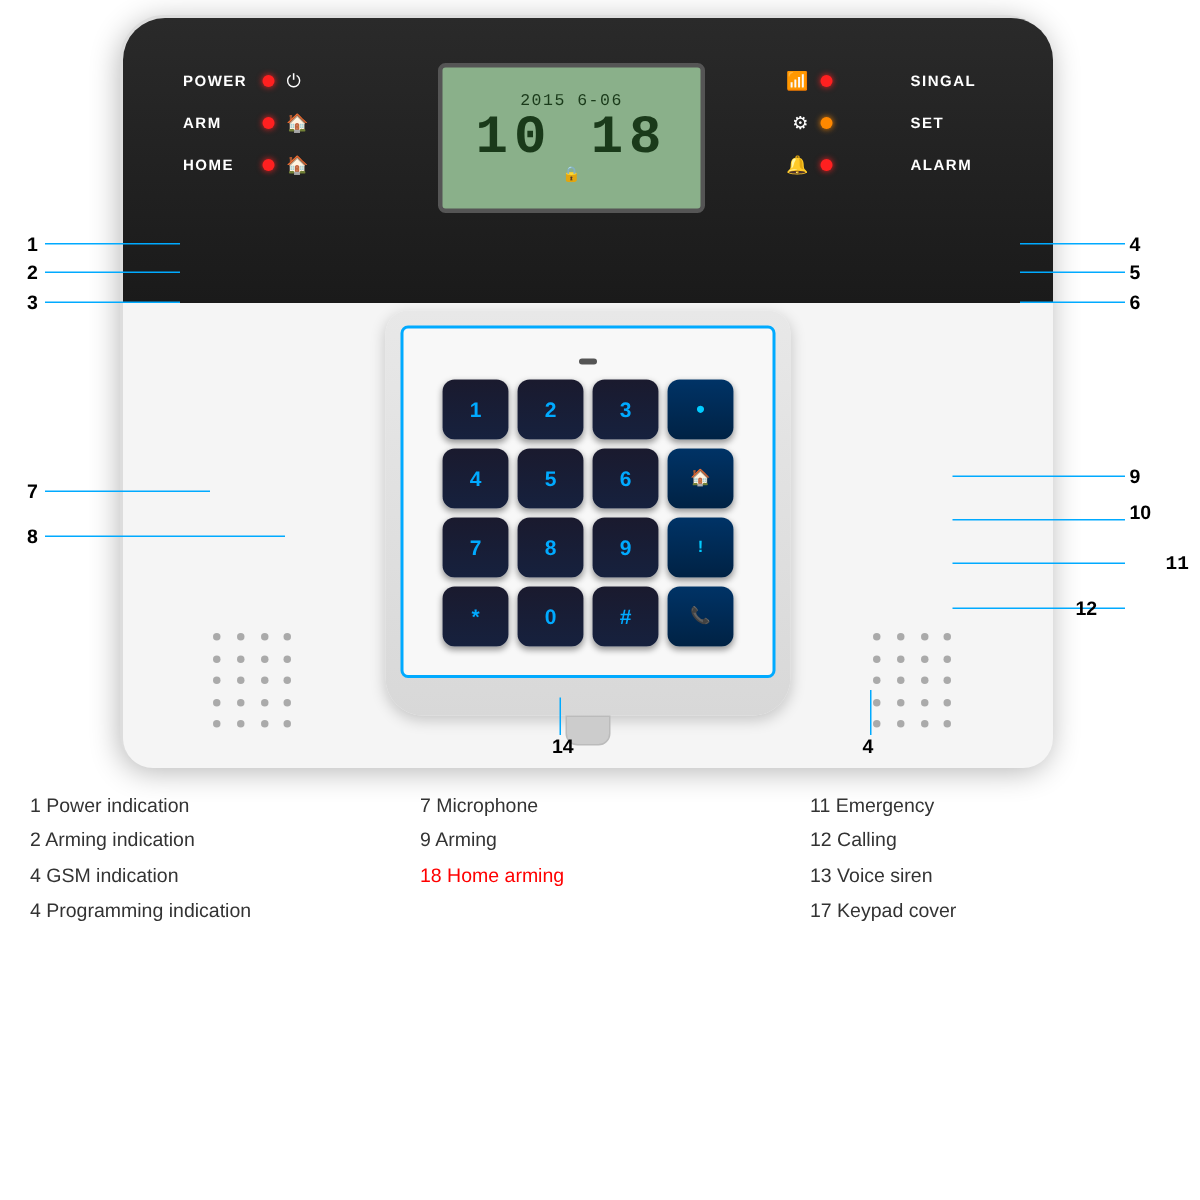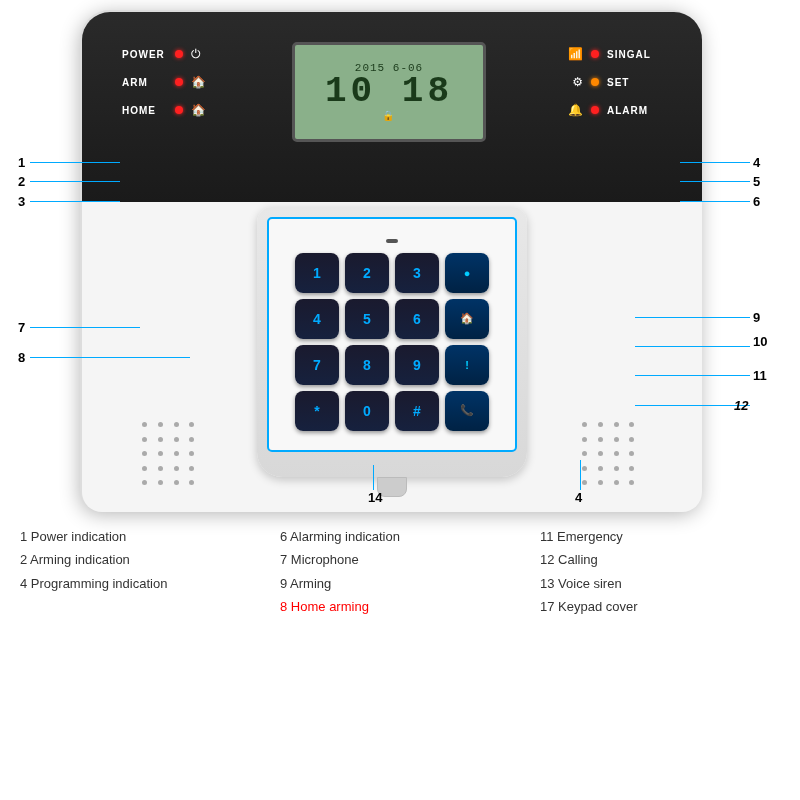--- a/index.html
+++ b/index.html
@@ -50,21 +50,21 @@
       height: 190px;
       background: linear-gradient(180deg, #2a2a2a 0%, #1a1a1a 100%);
       border-radius: 28px 28px 0 0;
     }
 
     
     .lcd-display {
       position: absolute;
       top: 30px;
       left: 210px;
-      width: 194px;
+      width: 178px;
       height: 100px;
       background: #8ab08a;
       border-radius: 5px;
       border: 3px solid #555;
       display: flex;
       flex-direction: column;
       align-items: center;
       justify-content: center;
       font-family: 'Courier New', monospace;
     }
@@ -150,20 +150,21 @@
       color: #fff;
       font-size: 12px;
     }
 
     .indicator-label-right {
       color: #fff;
       font-size: 10px;
       font-weight: bold;
       letter-spacing: 1px;
       width: 55px;
+      margin-left: 44px;
     }
 
     
     .lower-body {
       position: absolute;
       top: 190px;
       left: 0;
       width: 620px;
       height: 310px;
       background: #f5f5f5;
@@ -482,45 +483,45 @@
 
   <span class="ann" style="left:18px;top:350px;">8</span>
   <div class="ann-line-h" style="left:30px;top:357px;width:160px;"></div>
 
   <span class="ann" style="left:753px;top:310px;">9</span>
   <div class="ann-line-h" style="left:635px;top:317px;width:115px;"></div>
 
   <span class="ann" style="left:753px;top:334px;">10</span>
   <div class="ann-line-h" style="left:635px;top:346px;width:115px;"></div>
 
-  <span class="ann" style="left:753px;top:368px;">11</span>
+  <span class="ann" style="left:777px;top:368px;font-family:Liberation Mono, monospace;">11</span>
   <div class="ann-line-h" style="left:635px;top:375px;width:115px;"></div>
 
-  <span class="ann" style="left:734px;top:398px;font-style:italic;">12</span>
+  <span class="ann" style="left:717px;top:398px;">12</span>
   <div class="ann-line-h" style="left:635px;top:405px;width:115px;"></div>
 
   <span class="ann" style="left:575px;top:490px;">4</span>
   <div class="ann-line-v" style="left:580px;top:460px;height:30px;"></div>
 
   <span class="ann" style="left:368px;top:490px;">14</span>
   <div class="ann-line-v" style="left:373px;top:465px;height:25px;"></div>
 
   <div class="legend">
 
     <div>
       <div class="legend-item">1 Power indication</div>
       <div class="legend-item">2 Arming indication</div>
+      <div class="legend-item">4 GSM indication</div>
       <div class="legend-item">4 Programming indication</div>
     </div>
 
     <div>
-      <div class="legend-item">6 Alarming indication</div>
       <div class="legend-item">7 Microphone</div>
       <div class="legend-item">9 Arming</div>
-      <div class="legend-item-red">8 Home arming</div>
+      <div class="legend-item-red">18 Home arming</div>
     </div>
 
     <div>
       <div class="legend-item">11 Emergency</div>
       <div class="legend-item">12 Calling</div>
       <div class="legend-item">13 Voice siren</div>
       <div class="legend-item">17 Keypad cover</div>
     </div>
   </div>
 

